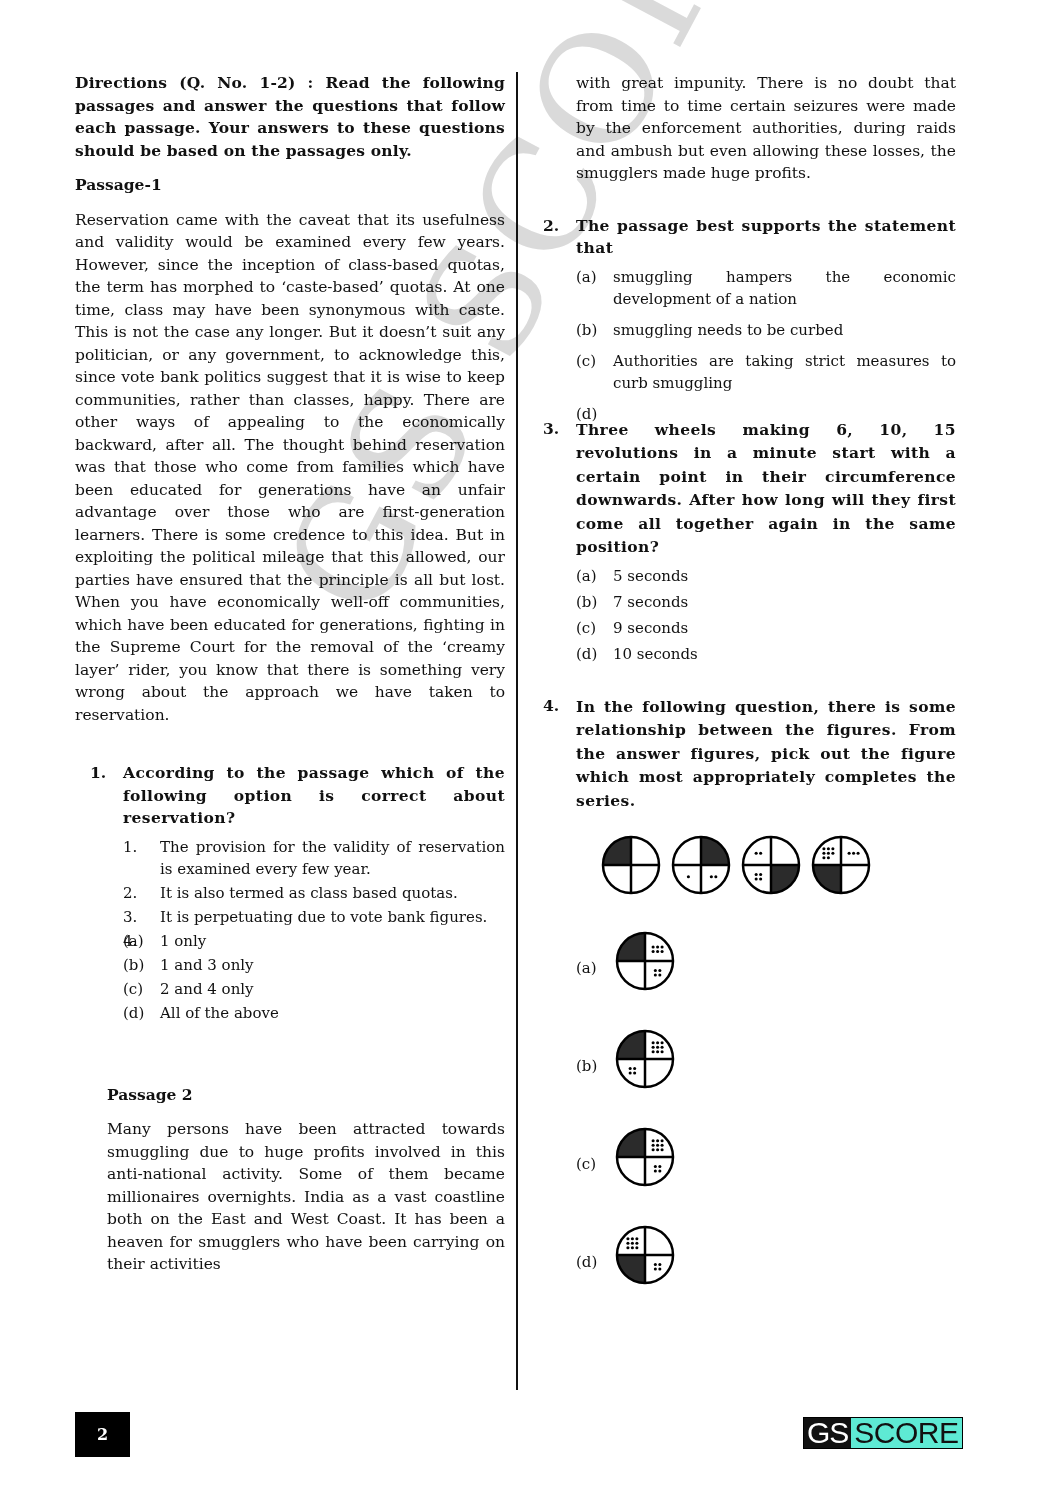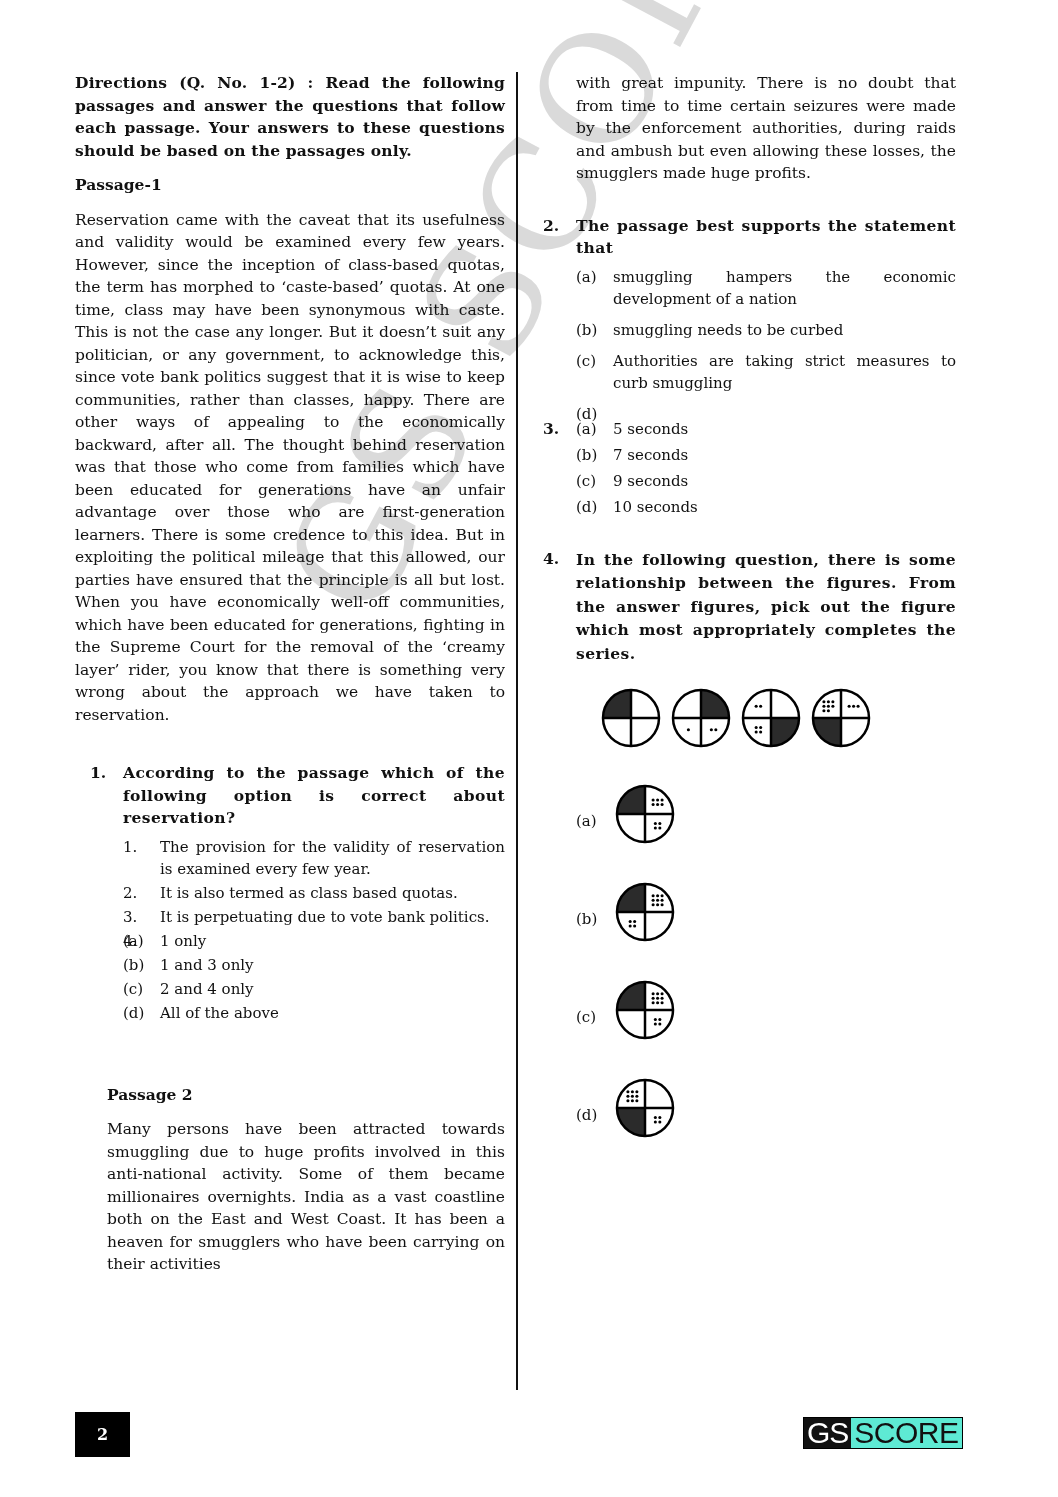--- a/index.html
+++ b/index.html
@@ -47,21 +47,21 @@
   <div class="directions">Directions (Q. No. 1-2) : Read the following passages and answer the questions that follow each passage. Your answers to these questions should be based on the passages only.</div>
   <div class="heading">Passage-1</div>
   <p class="para">Reservation came with the caveat that its usefulness and validity would be examined every few years. However, since the inception of class-based quotas, the term has morphed to ‘caste-based’ quotas. At one time, class may have been synonymous with caste. This is not the case any longer. But it doesn’t suit any politician, or any government, to acknowledge this, since vote bank politics suggest that it is wise to keep communities, rather than classes, happy. There are other ways of appealing to the economically backward, after all. The thought behind reservation was that those who come from families which have been educated for generations have an unfair advantage over those who are first-generation learners. There is some credence to this idea. But in exploiting the political mileage that this allowed, our parties have ensured that the principle is all but lost. When you have economically well-off communities, which have been educated for generations, fighting in the Supreme Court for the removal of the ‘creamy layer’ rider, you know that there is something very wrong about the approach we have taken to reservation.</p>
 
   <div class="q q1">
     <span class="q-num">1.</span>
     <div class="q-text">According to the passage which of the following option is correct about reservation?</div>
     <div class="opts stmts">
       <div class="opt"><span class="lbl">1.</span><span>The provision for the validity of reservation is examined every few year.</span></div>
       <div class="opt"><span class="lbl">2.</span><span>It is also termed as class based quotas.</span></div>
-      <div class="opt"><span class="lbl">3.</span><span>It is perpetuating due to vote bank politics.</span></div>
+      <div class="opt"><span class="lbl">3.</span><span>It is perpetuating due to vote bank figures.</span></div>
       <div class="opt"><span class="lbl">4.</span></div>
       <div class="opt"><span class="lbl">(a)</span><span>1 only</span></div>
       <div class="opt"><span class="lbl">(b)</span><span>1 and 3 only</span></div>
       <div class="opt"><span class="lbl">(c)</span><span>2 and 4 only</span></div>
       <div class="opt"><span class="lbl">(d)</span><span>All of the above</span></div>
     </div>
   </div>
 
   <div class="passage2">
     <div class="heading">Passage 2</div>
@@ -78,20 +78,21 @@
     <div class="opts">
       <div class="opt spaced"><span class="lbl">(a)</span><span>smuggling hampers the economic development of a nation</span></div>
       <div class="opt spaced"><span class="lbl">(b)</span><span>smuggling needs to be curbed</span></div>
       <div class="opt spaced"><span class="lbl">(c)</span><span>Authorities are taking strict measures to curb smuggling</span></div>
       <div class="opt spaced"><span class="lbl">(d)</span></div>
     </div>
   </div>
 
   <div class="q" style="margin-top:24px">
     <span class="q-num">3.</span>
+    <div class="q-text" style="line-height:23.5px">Three wheels making 6, 10, 15 revolutions in a minute start with a certain point in their circumference downwards. After how long will they first come all together again in the same position?</div>
     <div class="opts">
       <div class="opt"><span class="lbl">(a)</span><span>5 seconds</span></div>
       <div class="opt"><span class="lbl">(b)</span><span>7 seconds</span></div>
       <div class="opt"><span class="lbl">(c)</span><span>9 seconds</span></div>
       <div class="opt"><span class="lbl">(d)</span><span>10 seconds</span></div>
     </div>
   </div>
 
   <div class="q" style="margin-top:30px">
     <span class="q-num">4.</span>

